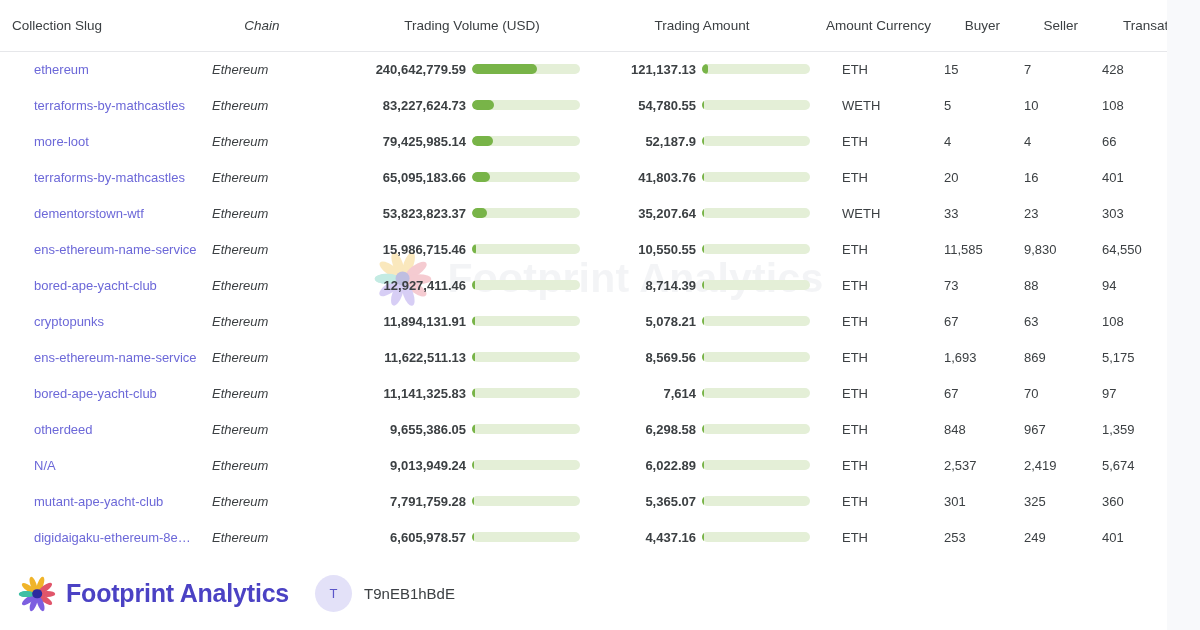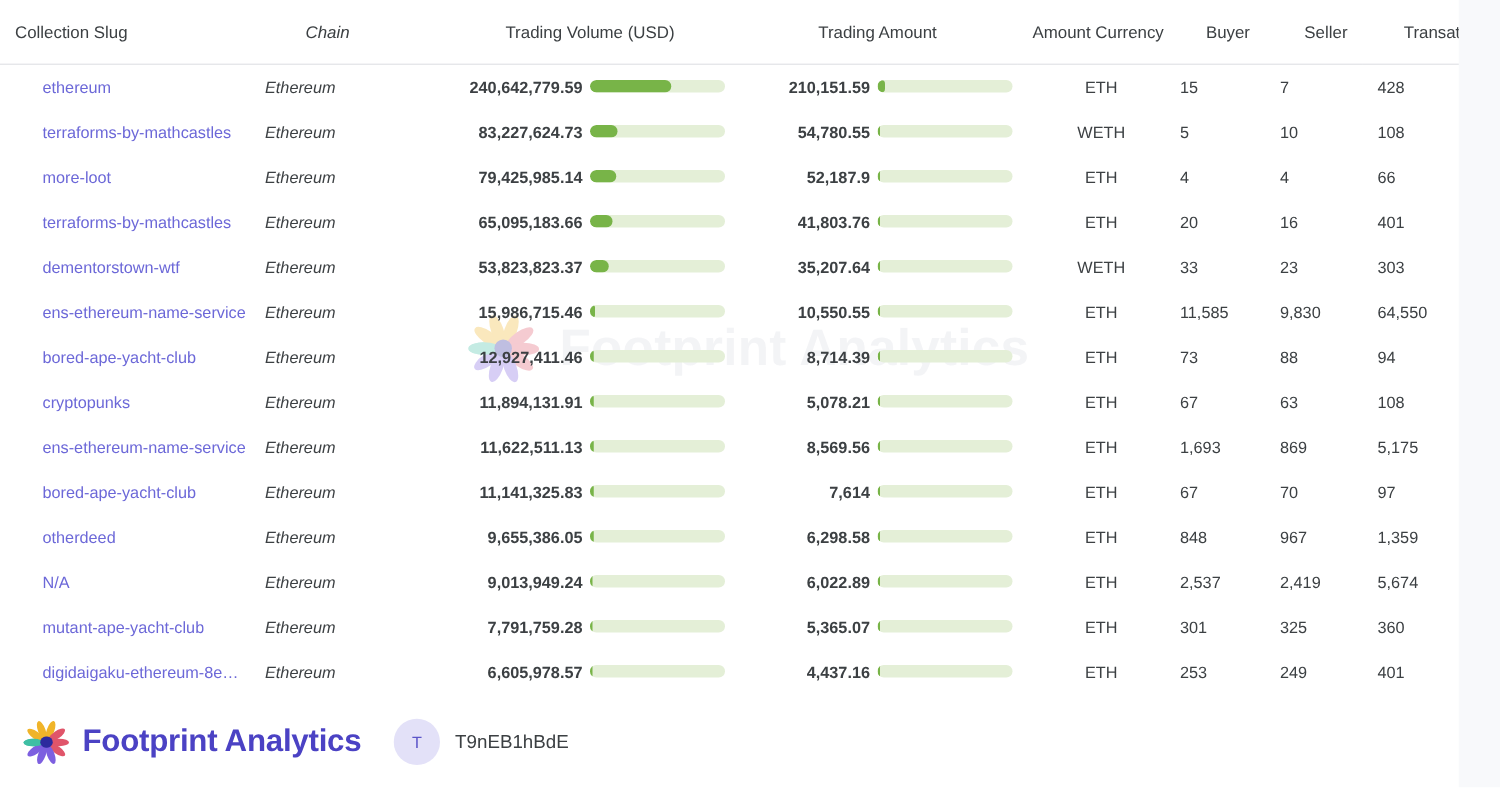--- a/index.html
+++ b/index.html
@@ -124,21 +124,21 @@
   th.c-amt   { text-align: right;  padding-right: 0; }
   th.c-amtbar{ text-align: left;   padding-left: 0; }
   .hdr-span { display: inline-block; transform: translateX(50%); }
 
   td.c-slug  { text-align: left;  padding-left: 34px; }
   td.c-chain { text-align: left;  padding-left: 0; }
   td.c-vol   { text-align: right; font-weight: bold; padding-right: 6px; }
   td.c-volbar{ padding: 0 4px 0 0; }
   td.c-amt   { text-align: right; font-weight: bold; padding-right: 6px; }
   td.c-amtbar{ padding: 0 4px 0 0; }
-  td.c-cur   { text-align: center;  padding-left: 28px; }
+  td.c-cur   { text-align: left;  padding-left: 28px; }
   td.c-buyer, td.c-seller, td.c-tx { text-align: left; }
   td.c-tx    { padding-right: 48px; }
 
   .slug-link {
     color: #6c68d8;
     text-decoration: none;
     font-size: 13px;
     display: inline-block;
     max-width: 168px;
     overflow: hidden;
@@ -263,21 +263,21 @@
     <tbody id="tbody">
         <tr>
           <td class="c-slug"><a class="slug-link" href="#">ethereum</a></td>
           <td class="c-chain">Ethereum</td>
           <td class="c-vol">240,642,779.59</td>
           <td class="c-volbar">
             <div class="bar-track">
               <div class="bar-fill" style="width: 60.1607%;"></div>
             </div>
           </td>
-          <td class="c-amt">210,151.59</td>
+          <td class="c-amt">121,137.13</td>
           <td class="c-amtbar">
             <div class="bar-track">
               <div class="bar-fill" style="width: 6.01106%;"></div>
             </div>
           </td>
           <td class="c-cur">ETH</td>
           <td class="c-buyer">15</td>
           <td class="c-seller">7</td>
           <td class="c-tx">428</td>
         </tr>

